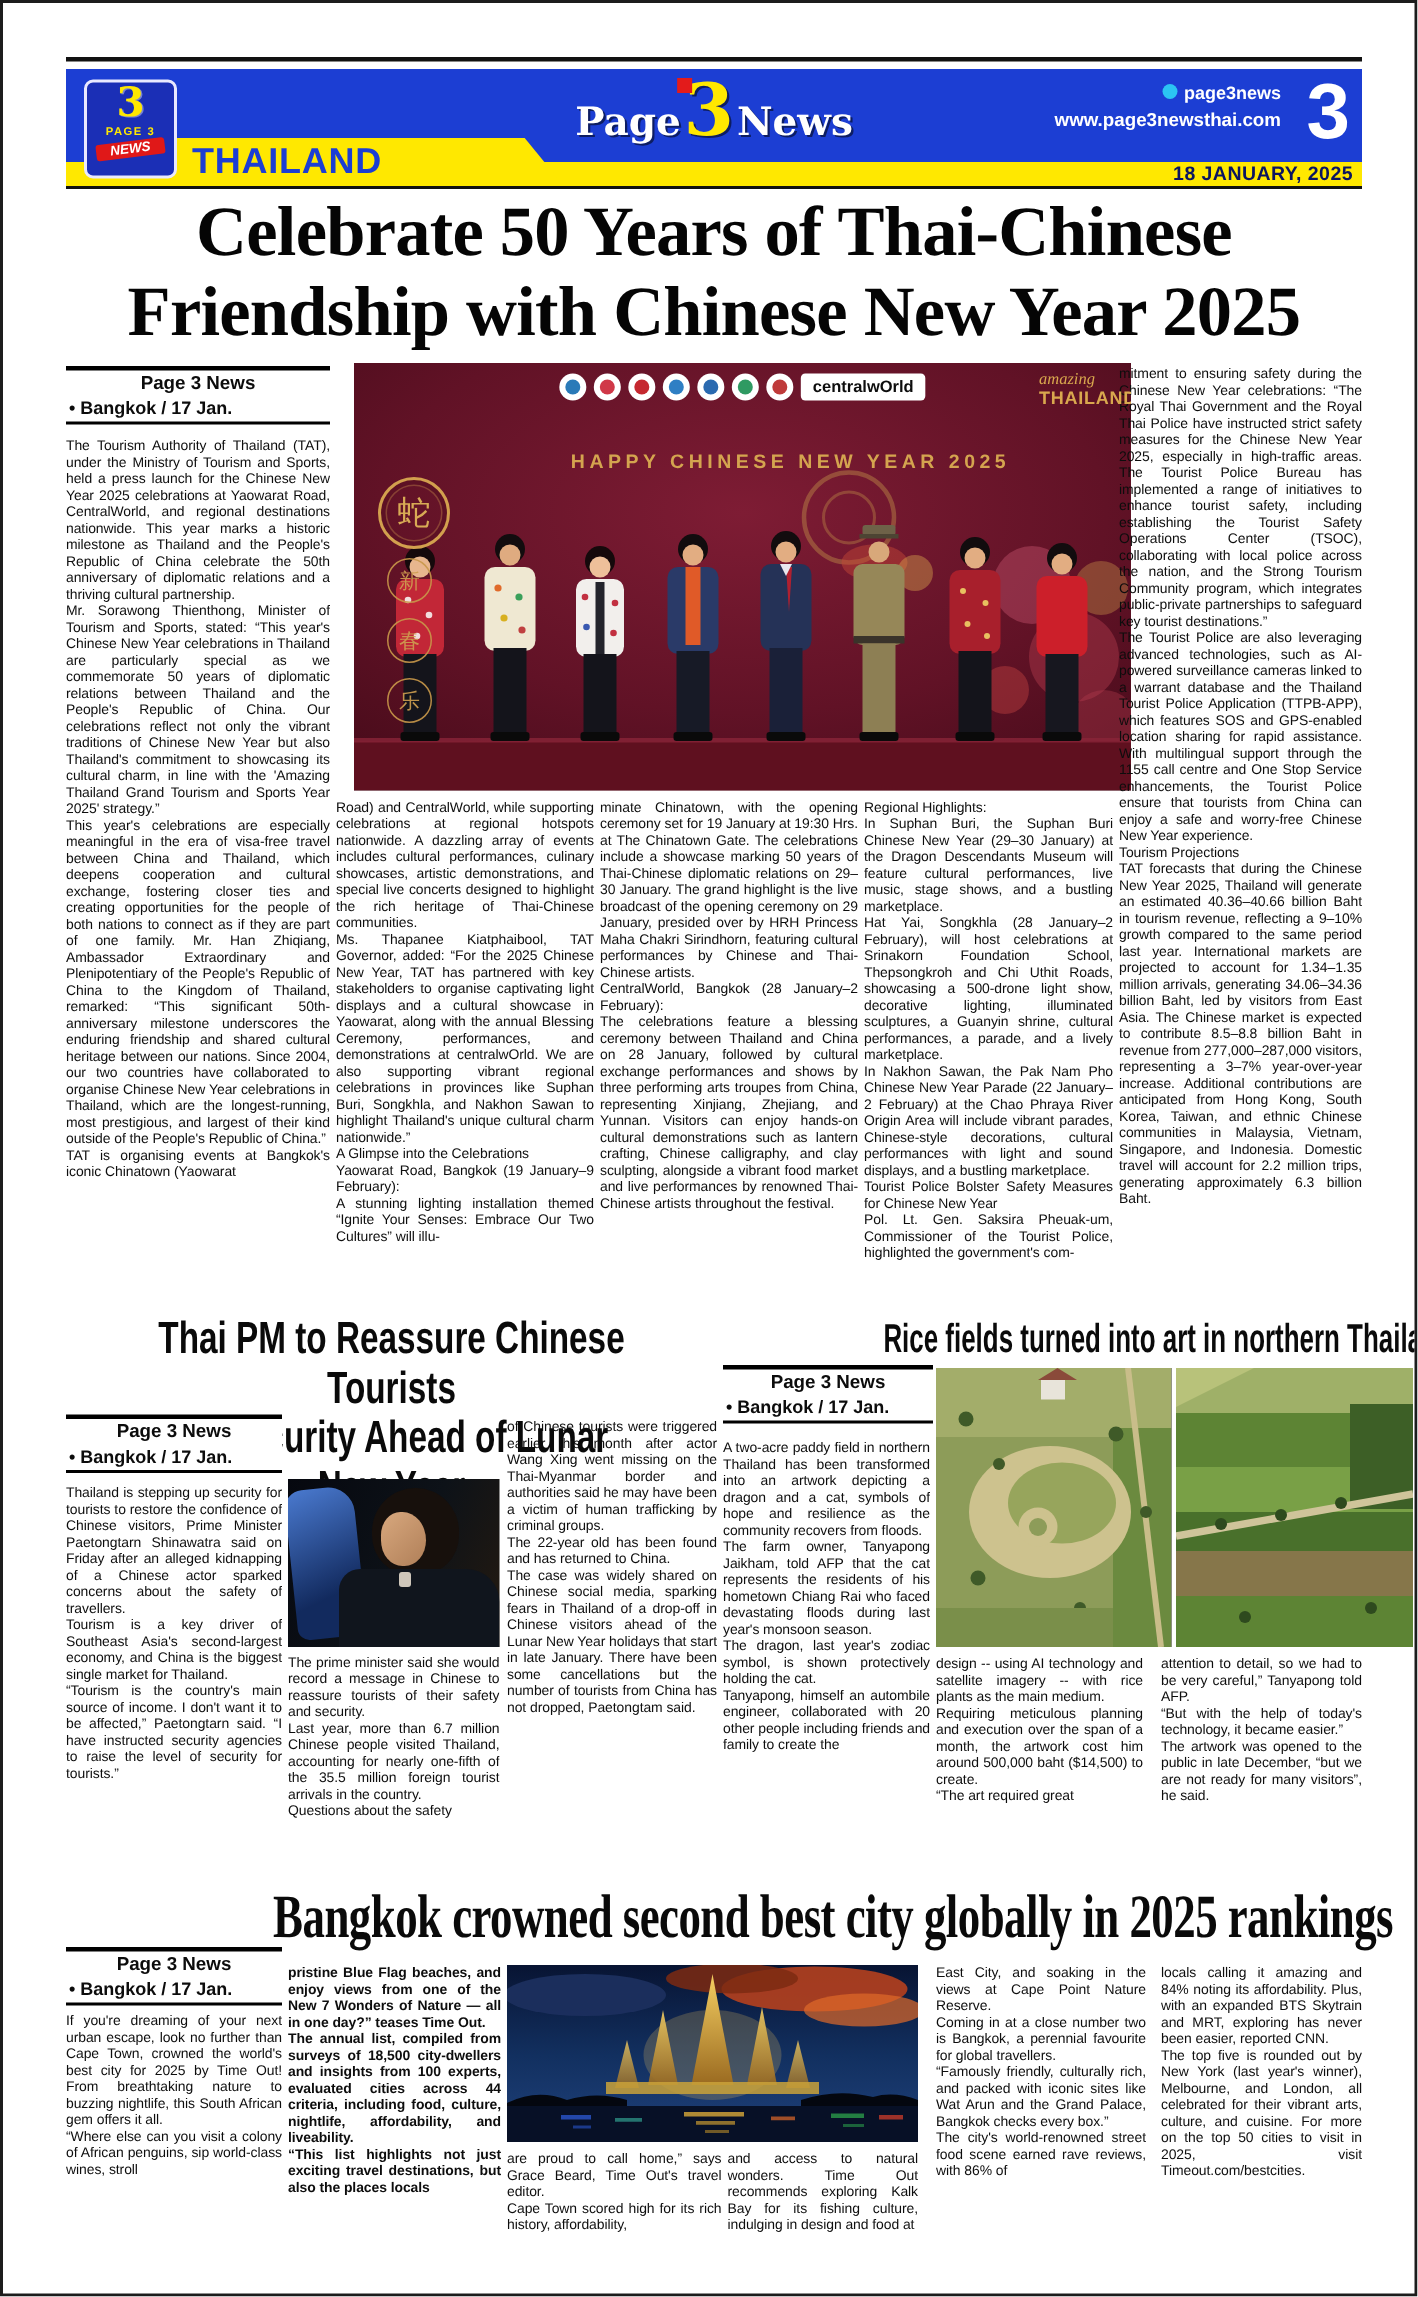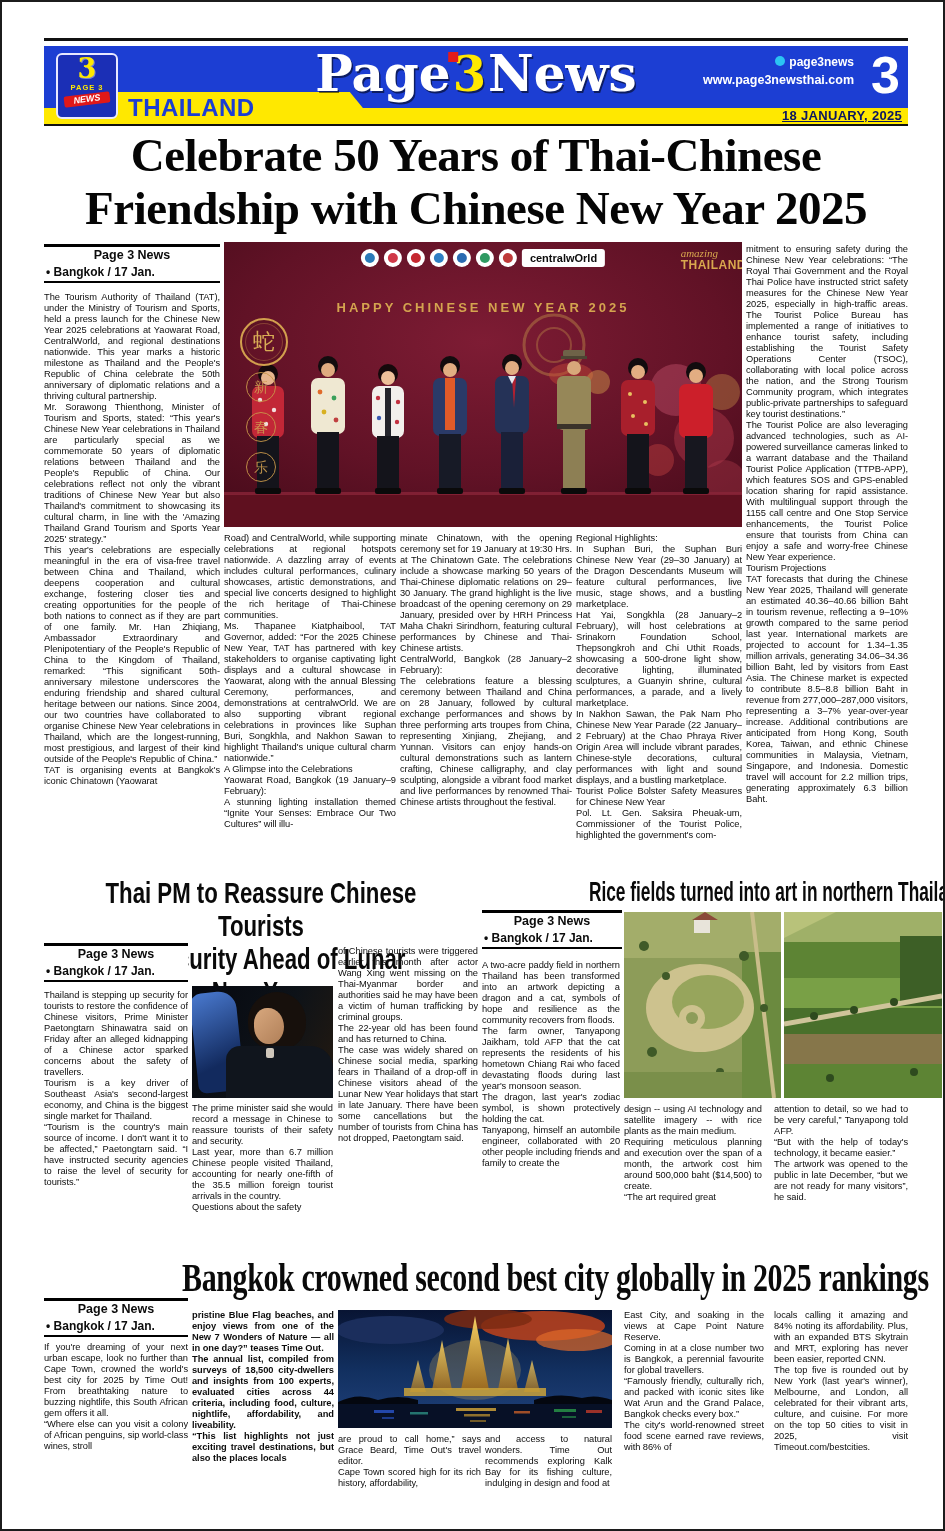--- a/index.html
+++ b/index.html
@@ -9,57 +9,57 @@
   .top-rule{position:absolute;left:42px;top:36px;width:864px;height:3px;background:#111;}
   .banner{position:absolute;left:42px;top:44px;width:864px;height:80px;background:#1c3ed3;border-bottom:2px solid #111;box-sizing:border-box;}
   .banner-strip{position:absolute;left:0;bottom:0;width:100%;height:16px;background:#ffe800;}
   .thailand-tab{position:absolute;left:70px;bottom:0;width:262px;height:32px;background:#ffe800;clip-path:polygon(0 0,90% 0,100% 100%,0 100%);display:flex;align-items:center;}
   .thailand-tab span{font-weight:bold;font-size:24px;color:#1c3ed3;padding-left:14px;letter-spacing:.5px;}
   .logo-box{position:absolute;left:12px;top:7px;width:62px;height:66px;background:#1b2fb6;border:2px solid #e9e9ff;border-radius:6px;text-align:center;z-index:4;box-sizing:border-box;}
   .logo-3{font-family:"DejaVu Serif",serif;font-weight:bold;font-size:27px;line-height:28px;color:#ffe800;text-shadow:1px 1px 0 #ffffff66;}
   .logo-page{font-size:7.5px;font-weight:bold;color:#ffe800;letter-spacing:1px;line-height:9px;}
   .logo-news{margin:2px 6px 0 6px;background:#e01818;color:#fff;font-style:italic;font-weight:bold;font-size:9px;line-height:11px;transform:rotate(-7deg);border-radius:2px;}
   .mast-title{position:absolute;left:50%;top:0;transform:translateX(-50%);white-space:nowrap;font-family:"DejaVu Serif",serif;font-weight:bold;color:#fff;text-shadow:1.5px 1.5px 0 #00000088;}
-  .mast-title .mw{font-size:50px;line-height:56px;}
+  .mast-title .mw{font-size:26px;line-height:56px;}
   .mast-title .m3{position:relative;font-size:48px;color:#ffe800;margin:0 2px;}
   .mast-title .m3 .rsq{position:absolute;left:-4px;top:6px;width:10px;height:10px;background:#e31b1b;}
   .social-row{position:absolute;right:54px;top:9px;color:#fff;font-weight:bold;font-size:12px;}
   .social-dot{display:inline-block;width:10px;height:10px;border-radius:50%;background:#2bc4f3;margin-right:4px;}
   .website{position:absolute;right:54px;top:27px;color:#fff;font-weight:bold;font-size:12.5px;}
   .edition{position:absolute;right:8px;top:-2px;color:#fff;font-weight:bold;font-size:52px;line-height:62px;}
-  .date-txt{position:absolute;right:6px;bottom:0;height:16px;line-height:16px;font-weight:bold;font-size:13px;color:#0b1560;letter-spacing:.3px;text-decoration:underline;}
+  .date-txt{position:absolute;right:6px;bottom:0;height:16px;line-height:16px;font-weight:bold;font-size:13px;color:#0b1560;letter-spacing:.3px;}
 
   
   .h-main{position:absolute;left:42px;top:127px;width:864px;text-align:center;font-family:"Liberation Serif",serif;font-weight:bold;font-size:47px;line-height:53px;letter-spacing:-.5px;white-space:pre-line;color:#050505;}
   .h-wrap{position:absolute;text-align:center;}
   .cond{display:inline-block;white-space:pre-line;font-weight:bold;color:#0a0a0a;}
   .h2a{font-family:"Liberation Sans",sans-serif;font-size:30px;line-height:33px;transform:scaleX(.74);transform-origin:center top;}
   .h2b{font-family:"Liberation Sans",sans-serif;font-size:27px;line-height:29px;white-space:nowrap;transform:scaleX(.64);transform-origin:center top;}
   .h2c{font-family:"Liberation Serif",serif;font-size:41px;line-height:43px;white-space:nowrap;transform:scaleX(.73);transform-origin:center top;letter-spacing:-.5px;}
 
   
   .byline{position:absolute;border-top:3px solid #000;border-bottom:2px solid #000;box-sizing:border-box;background:#fff;}
   .by-src{text-align:center;font-weight:bold;font-size:12.5px;line-height:17px;}
   .by-loc{text-align:left;font-weight:bold;font-size:12px;line-height:17px;padding-left:2px;}
 
   
   .coltxt{position:absolute;font-size:9.3px;line-height:11px;text-align:justify;white-space:pre-line;overflow:hidden;color:#0d0d0d;letter-spacing:-.05px;}
 
   
   .photo{position:absolute;overflow:hidden;background:#222;}
-  .ph-main{background:radial-gradient(ellipse at 50% 35%,#7e1c34 0%,#611226 55%,#470b1a 100%);}
+  .ph-main{background:radial-gradient(ellipse at 50% 35%,#7e1c34 0%,#611226 55%,#470b1a 100%);margin-left:12px;}
   .logo-strip{position:absolute;top:7px;left:50%;transform:translateX(-50%);display:flex;gap:5px;align-items:center;z-index:5;}
   .lgc{width:18px;height:18px;border-radius:50%;background:#fff;position:relative;}
   .lgc i{position:absolute;inset:4px;border-radius:50%;}
   .cw-box{background:#fff;color:#0d0d0d;font-weight:bold;font-size:11px;padding:3px 8px;border-radius:3px;}
   .amz{position:absolute;right:-4px;top:5px;color:#d9a84e;line-height:1.1;text-align:left;z-index:5;}
   .amz .a1{font-family:"Liberation Serif",serif;font-style:italic;font-size:11px;display:block;}
   .amz .a2{font-weight:bold;font-size:12px;letter-spacing:.5px;display:block;}
   .ph-thai{position:absolute;top:34px;left:0;width:100%;text-align:center;color:#e6bf63;font-weight:bold;font-size:16px;z-index:5;}
-  .ph-en{position:absolute;top:58px;left:0;width:100%;text-align:center;color:#d4a44f;font-weight:bold;font-size:13px;letter-spacing:3px;z-index:5;}
+  .ph-en{position:absolute;top:58px;left:0;width:100%;text-align:center;color:#d4a44f;font-weight:bold;font-size:13px;letter-spacing:3px;z-index:5;padding-left:32px;}
   .zc{position:absolute;left:16px;top:76px;width:44px;height:44px;border:2px solid #d2a04e;border-radius:50%;box-shadow:inset 0 0 0 3px #5d1124,inset 0 0 0 4px #d2a04e55;color:#d8ab55;font-size:22px;line-height:44px;text-align:center;z-index:4;}
   .coin{position:absolute;left:22px;width:30px;height:30px;border:1.5px solid #c9984a;border-radius:50%;color:#cf9f50;font-size:14px;line-height:28px;text-align:center;opacity:.9;z-index:2;box-sizing:border-box;}
 
   .ph-pm{background:linear-gradient(115deg,#06080f 0%,#0d1218 55%,#241a10 100%);}
   .pm-chair{position:absolute;left:2px;top:6px;width:46px;height:100px;background:linear-gradient(160deg,#4a7ad0,#122a5e 70%);border-radius:12px 18px 8px 8px;transform:rotate(-6deg);}
   .pm-hair{position:absolute;left:56px;top:6px;width:58px;height:58px;background:#17100c;border-radius:50% 50% 45% 45%;}
   .pm-face{position:absolute;left:62px;top:22px;width:30px;height:36px;background:linear-gradient(135deg,#d8a87e,#b07f58);border-radius:45% 55% 50% 50%;}
   .pm-body{position:absolute;left:34px;top:60px;width:107px;height:52px;background:#10151d;border-radius:14px 22px 0 0;}
   .pm-collar{position:absolute;left:74px;top:62px;width:8px;height:10px;background:#cfc7bb;border-radius:2px;}
 

